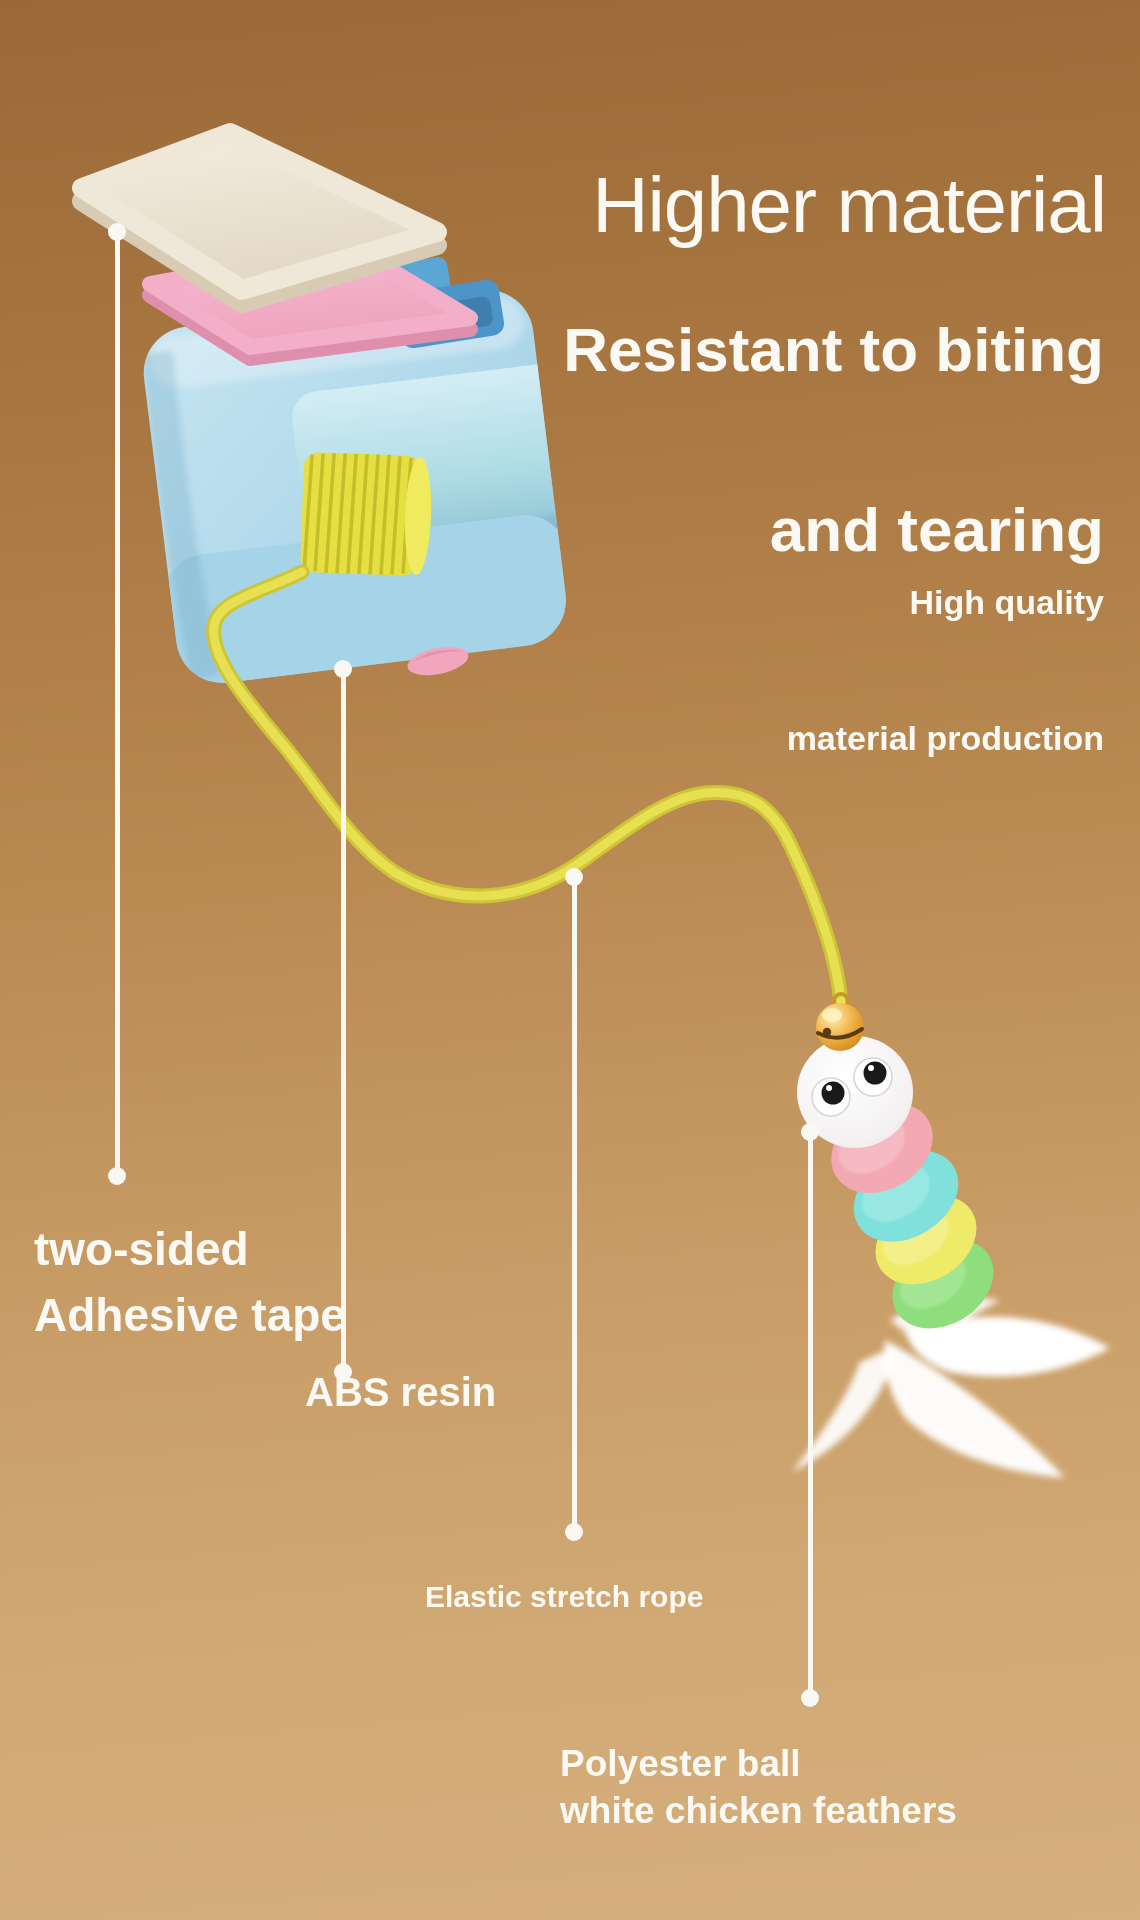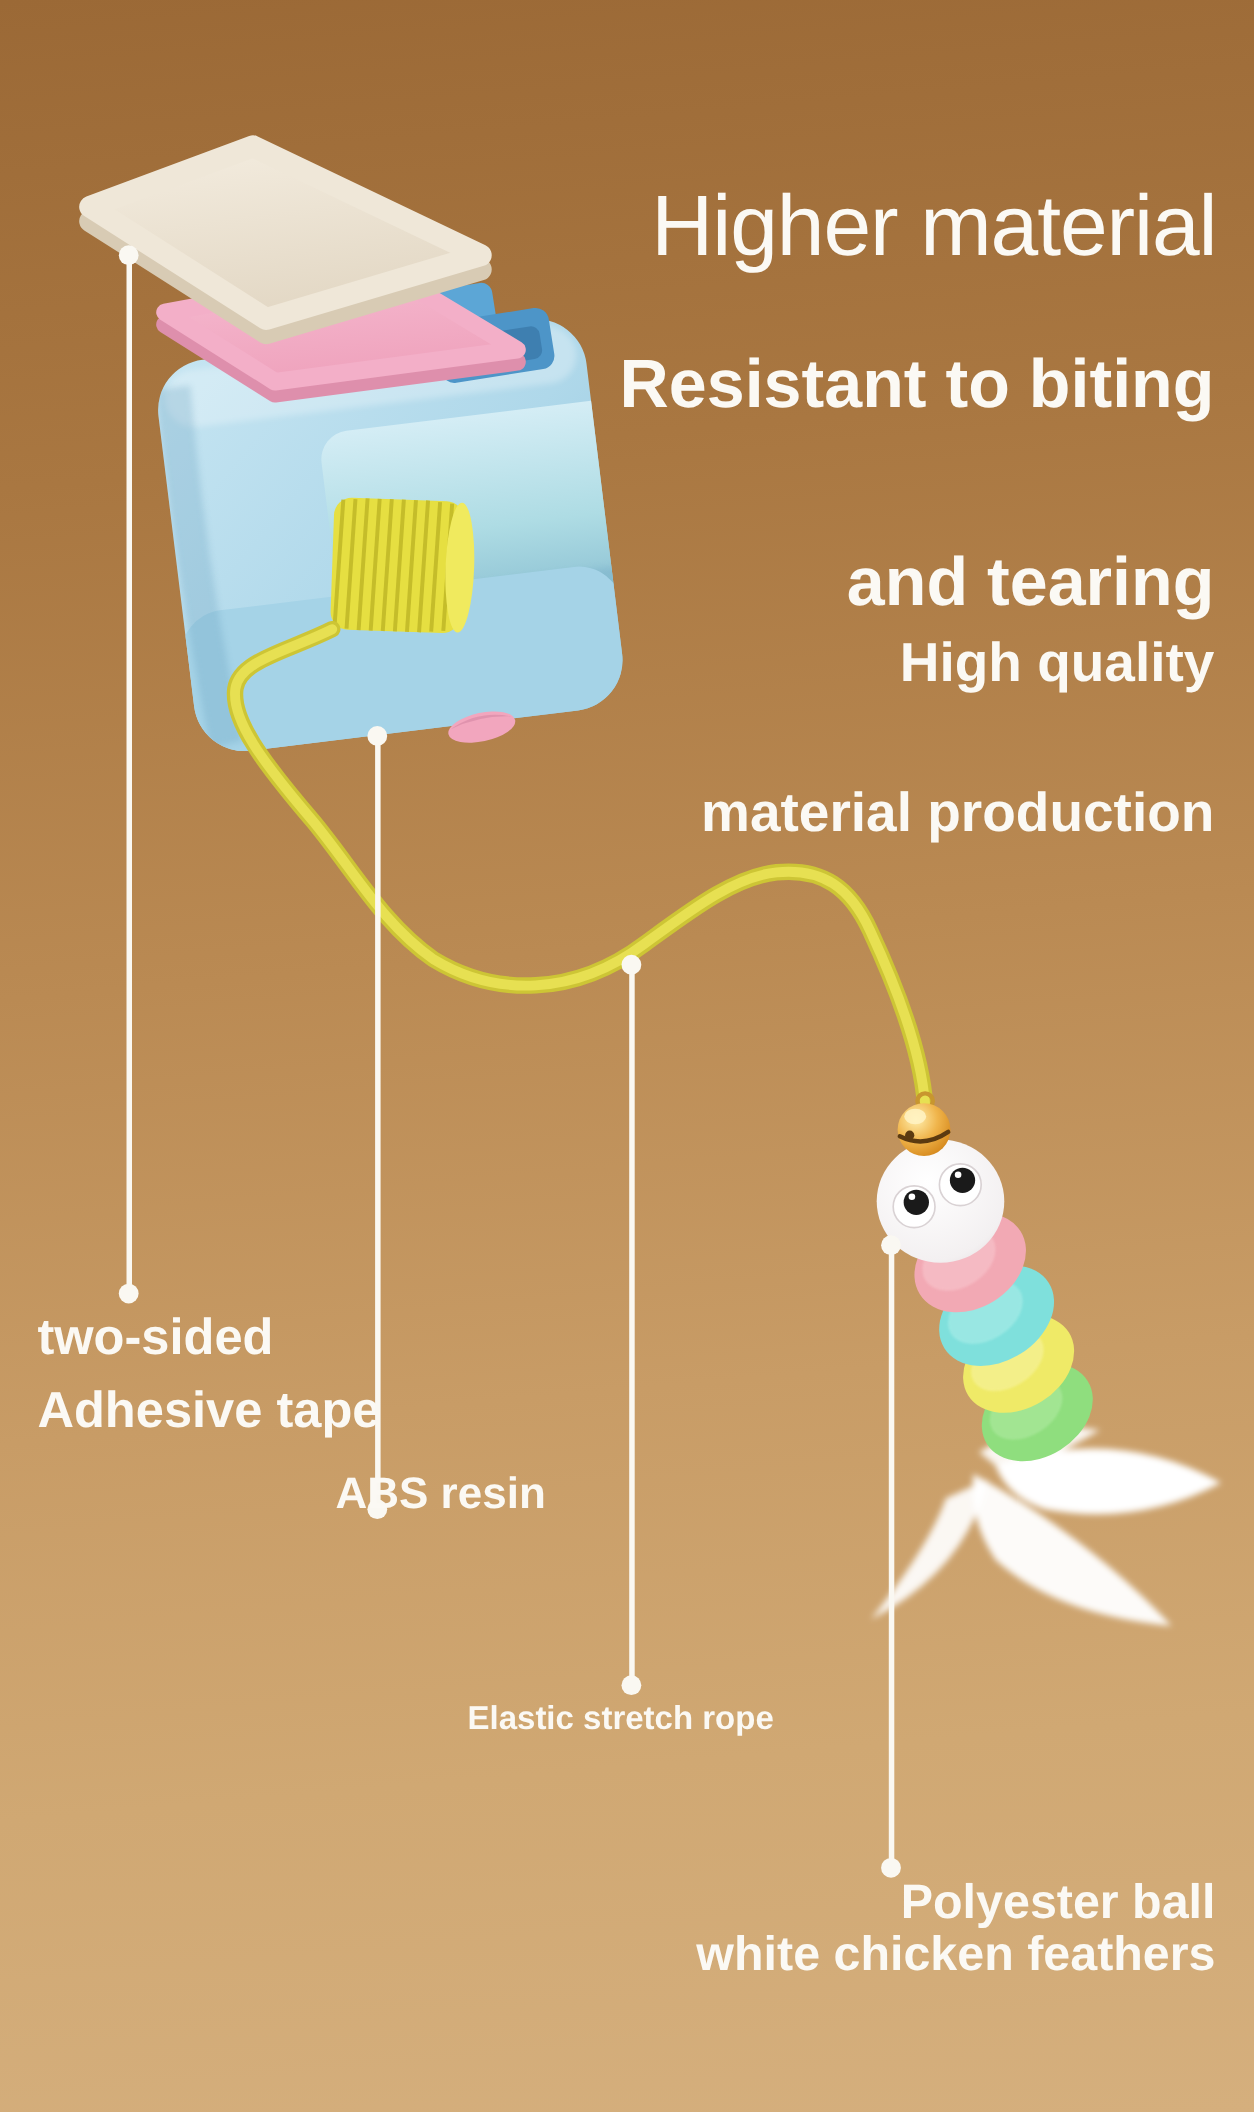--- a/index.html
+++ b/index.html
@@ -4,26 +4,26 @@
 <style>
   html,body{margin:0;padding:0;background:#7a5529;}
   #stage{
     position:relative;width:1140px;height:1920px;overflow:hidden;
     font-family:"Liberation Sans","DejaVu Sans",sans-serif;
     background:linear-gradient(175deg,#9B6936 0%,#A97741 22%,#BA8A53 45%,#C89C66 65%,#D0A873 82%,#D5AF7D 100%);
   }
   .txt{position:absolute;color:#FBF9F4;white-space:pre;}
   .title{top:160px;right:34px;font-size:78px;font-weight:400;letter-spacing:-1px;text-align:right;}
   .sub{top:305px;right:36px;font-size:62px;font-weight:bold;line-height:90px;text-align:right;}
-  .tagline{top:568px;right:36px;font-size:50px;font-weight:bold;line-height:68px;text-align:right;}
-  .lbl{font-weight:bold;color:#FBF9F4;position:absolute;}
+  .tagline{top:568px;right:36px;font-size:34px;font-weight:bold;line-height:68px;text-align:right;}
+  .lbl{font-weight:bold;color:#FBF9F4;position:absolute;margin-top:34px;}
   .lbl1{top:1182px;left:34px;font-size:46px;line-height:66px;}
   .lbl2{top:1336px;left:305px;font-size:40px;line-height:44px;}
   .lbl3{top:1542px;left:425px;font-size:30px;line-height:41px;}
-  .lbl4{top:1706px;left:560px;width:545px;font-size:44px;line-height:47px;text-align:right;}
+  .lbl4{top:1706px;left:560px;width:545px;font-size:37px;line-height:47px;text-align:left;}
   .cline{position:absolute;width:5px;background:#FAF8F2;border-radius:3px;}
   .cdot{position:absolute;width:18px;height:18px;border-radius:50%;background:#FAF8F2;}
   svg{position:absolute;left:0;top:0;}
 </style>
 </head>
 <body>
 
 <div id="stage">
 
   <svg width="1140" height="1920" viewBox="0 0 1140 1920" aria-hidden="true">

